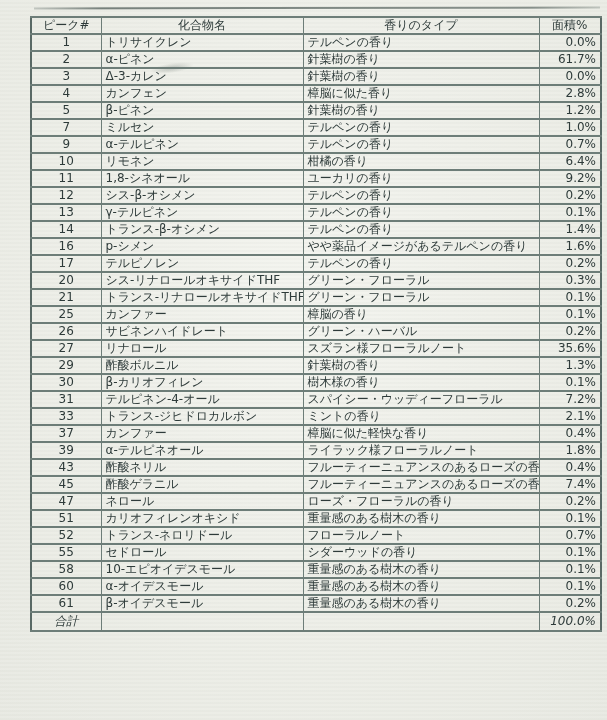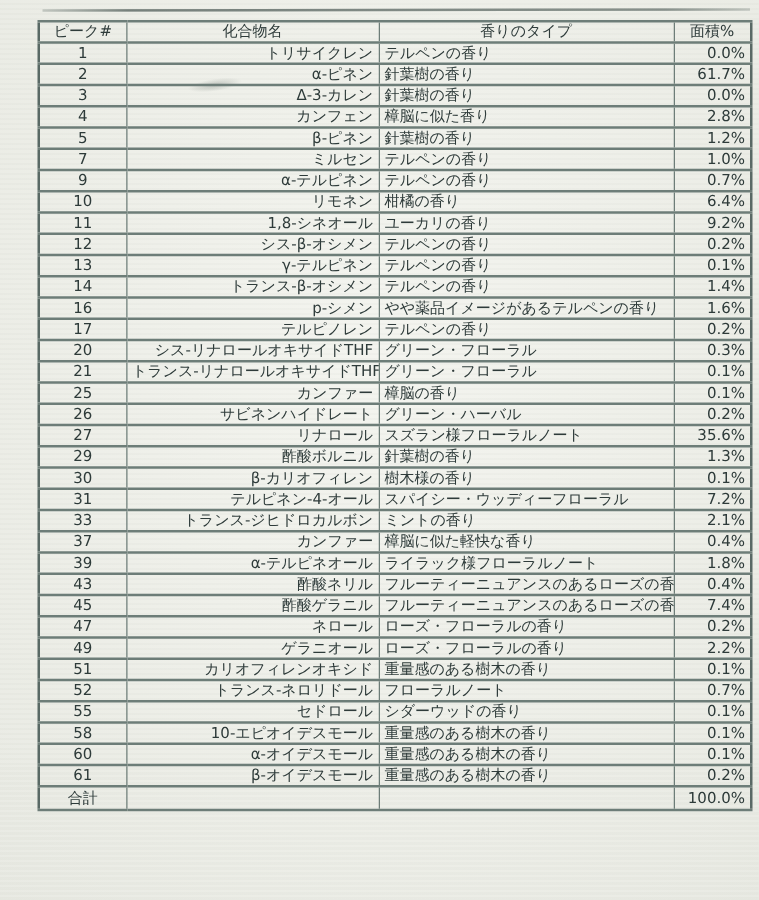--- a/index.html
+++ b/index.html
@@ -64,24 +64,24 @@
   .comp thead th {
     height: 14px;
     text-align: center;
     border-bottom-width: 2px;
   }
   .col-peak   { width: 70px; }
   .col-comp   { width: 202px; }
   .col-aroma  { width: 236px; }
   .col-area   { width: 62px; }
   .cell-peak  { text-align: center; }
-  .cell-comp  { text-align: right; padding-left: 6px; margin-left: 32px; }
+  .cell-comp  { text-align: left; padding-left: 6px; margin-left: 32px; }
   .cell-aroma { text-align: left; padding-left: 6px; }
   .cell-area  { text-align: right; padding-right: 4px; }
-  .comp tfoot td { height: 19px; }
+  .comp tfoot td { height: 19px; font-style: italic; }
   
   .smudge {
     position: absolute;
     left: 150px; top: 63px;
     width: 44px; height: 10px;
     background: radial-gradient(ellipse at center, rgba(115,125,118,0.38), rgba(115,125,118,0) 70%);
     transform: rotate(-8deg);
     pointer-events: none;
   }
 </style>
@@ -297,26 +297,20 @@
     <td class="cell-area">7.4%</td>
   </tr>
 
   <tr>
     <td class="cell-peak">47</td>
     <td class="cell-comp">ネロール</td>
     <td class="cell-aroma">ローズ・フローラルの香り</td>
     <td class="cell-area">0.2%</td>
   </tr>
 
-  <tr>
-    <td class="cell-peak">49</td>
-    <td class="cell-comp">ゲラニオール</td>
-    <td class="cell-aroma">ローズ・フローラルの香り</td>
-    <td class="cell-area">2.2%</td>
-  </tr>
 
   <tr>
     <td class="cell-peak">51</td>
     <td class="cell-comp">カリオフィレンオキシド</td>
     <td class="cell-aroma">重量感のある樹木の香り</td>
     <td class="cell-area">0.1%</td>
   </tr>
 
   <tr>
     <td class="cell-peak">52</td>

